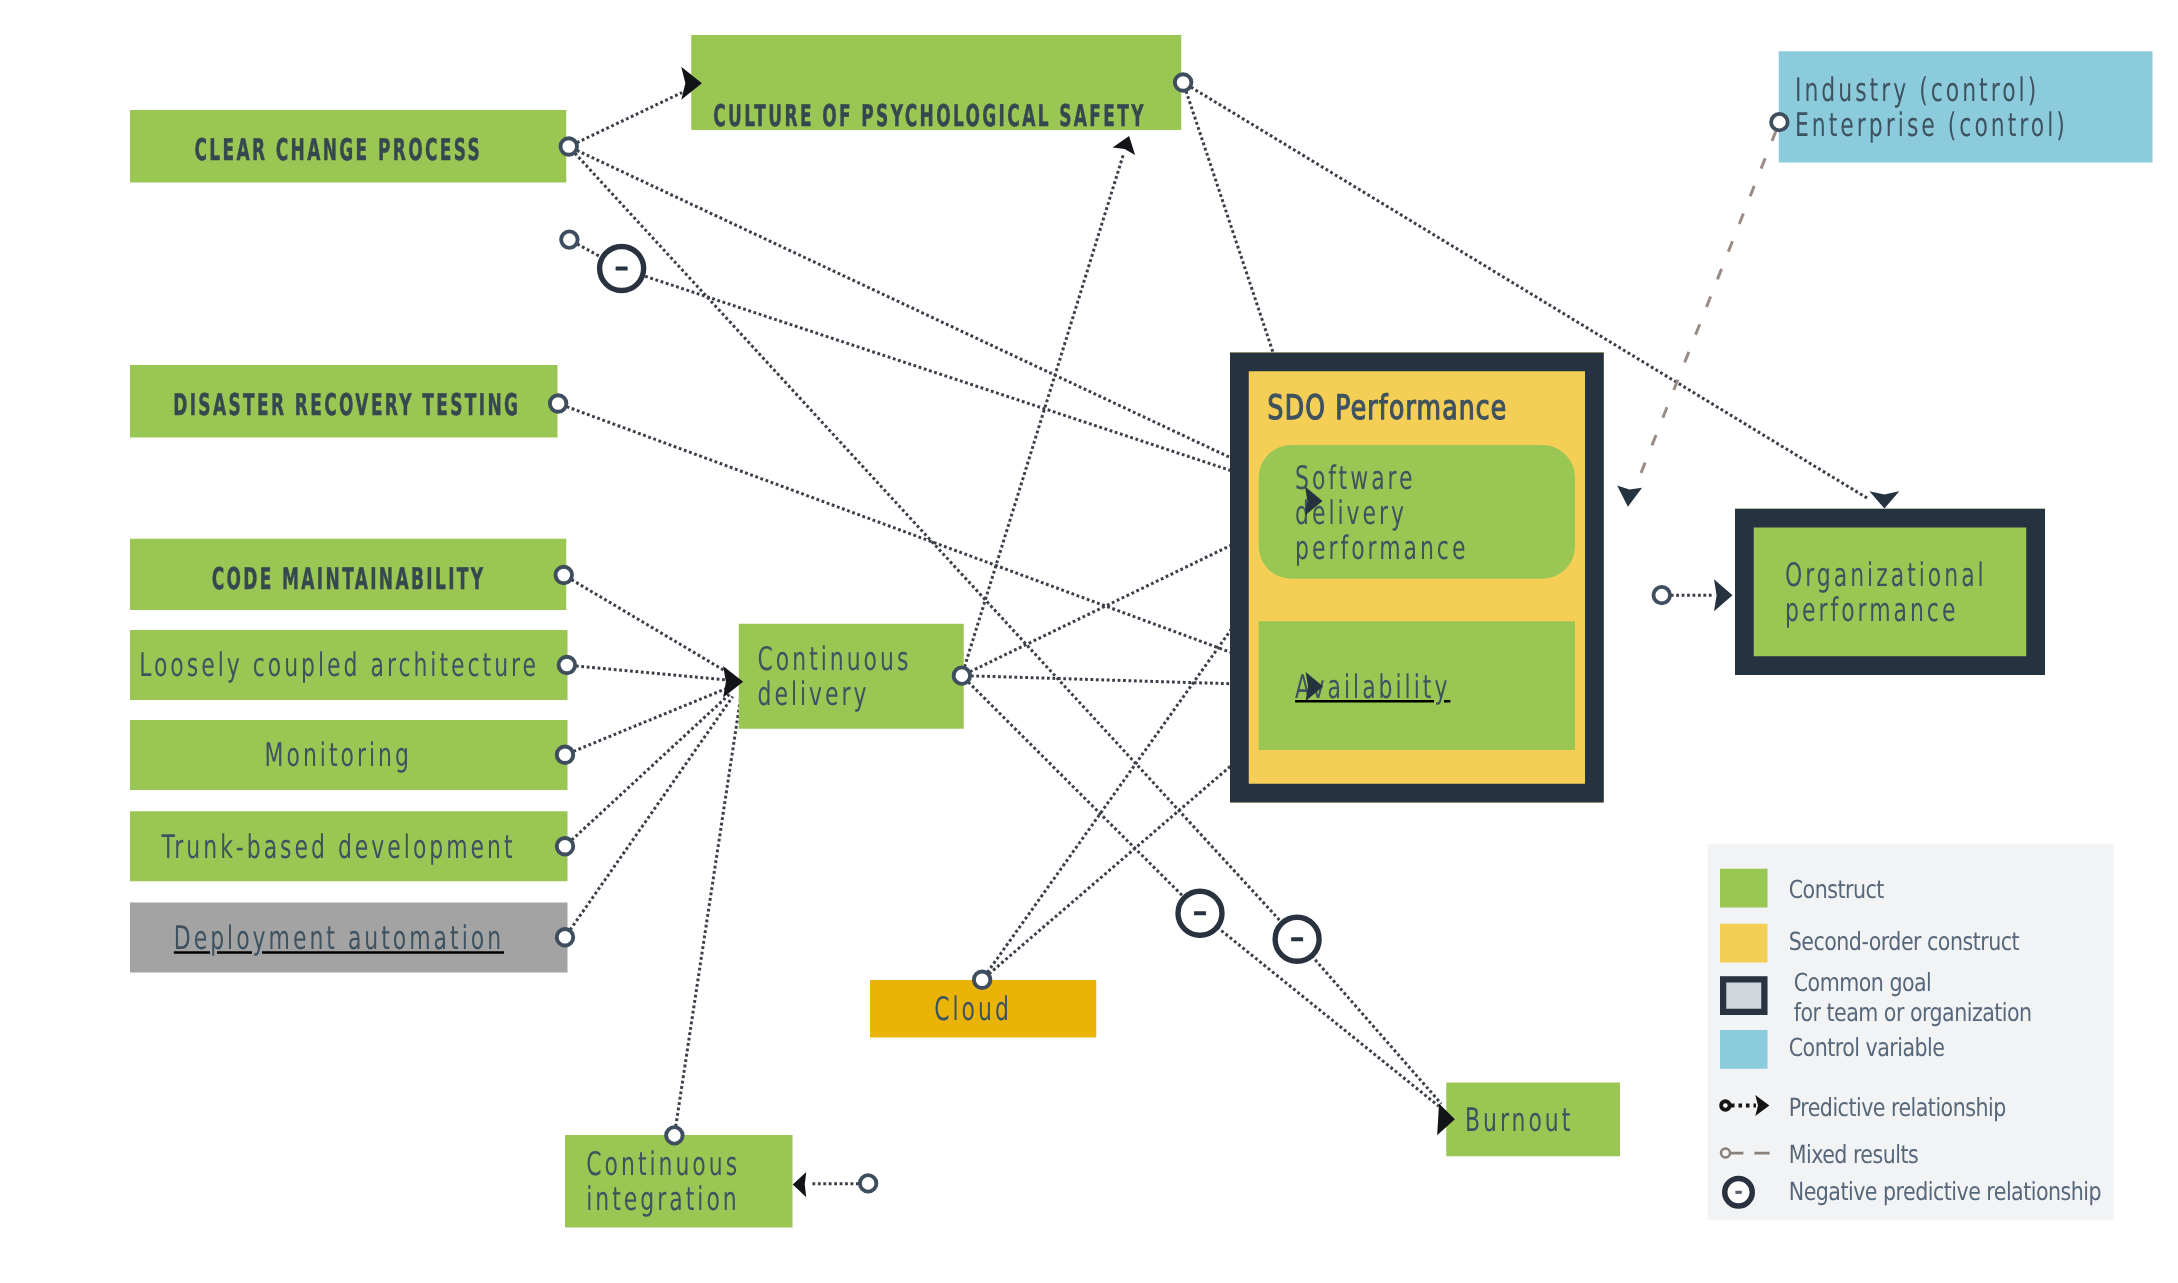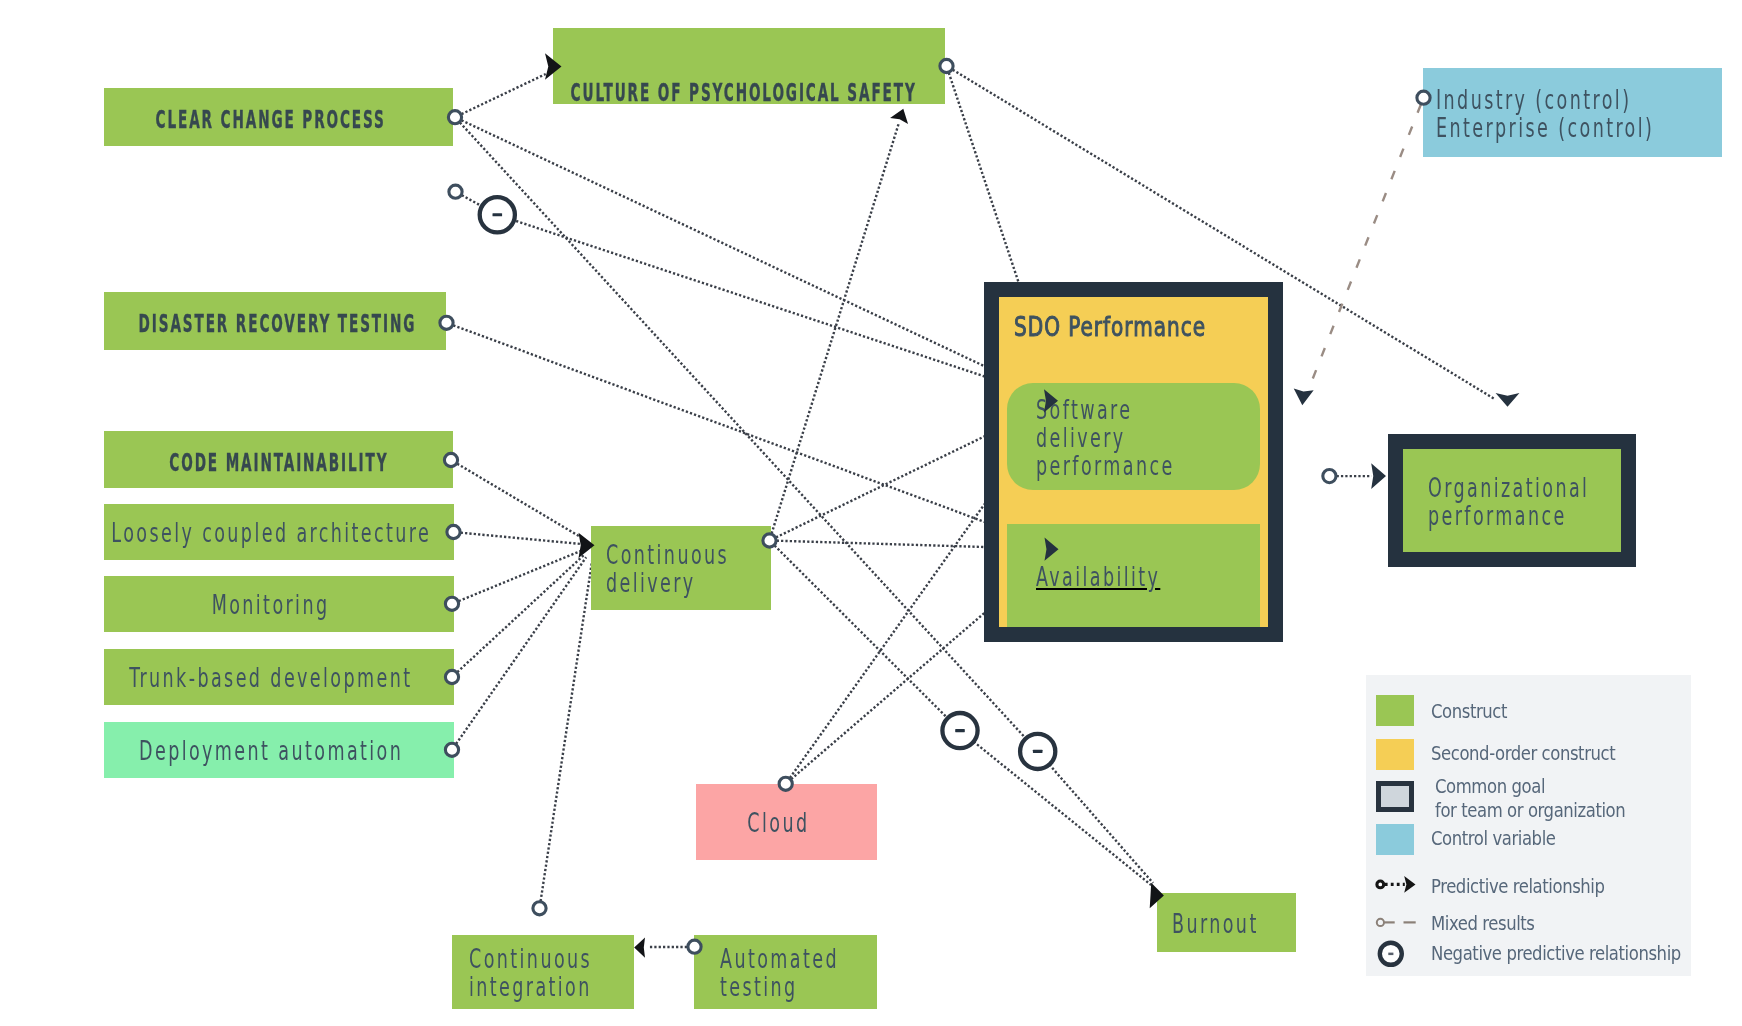--- a/index.html
+++ b/index.html
@@ -28,21 +28,21 @@
   .capwrap{width:100%;display:flex;justify-content:center;align-items:center;}
   .reg{font-family:"DejaVu Sans Condensed","DejaVu Sans",sans-serif;
        color:#3E5260;font-size:26px;line-height:28px;font-weight:400;
        white-space:pre;letter-spacing:3.2px;
        transform:scaleX(0.75) translateY(1px);transform-origin:center center;}
   .regb{font-family:"DejaVu Sans Condensed","DejaVu Sans",sans-serif;font-weight:400;
        color:#3E5260;font-size:27px;letter-spacing:1.2px;white-space:nowrap;
        -webkit-text-stroke:1.0px #3E5260;
        transform:scaleX(0.825);transform-origin:left top;display:inline-block;}
   .regwrap{width:100%;display:flex;justify-content:center;align-items:center;}
-  .lft{justify-content:flex-start;margin-top:27px;}
+  .lft{justify-content:flex-start;}
   .lft .reg{transform-origin:left center;}
   
   #legend{position:absolute;z-index:5;box-sizing:border-box;}
   .lg-sw{position:absolute;display:block;box-sizing:border-box;}
   .lg-ic{position:absolute;display:block;line-height:0;}
   .lg-label{font-family:"DejaVu Sans Condensed","DejaVu Sans",sans-serif;
             color:#56677A;font-size:20px;white-space:pre;line-height:1.2;
             position:absolute;letter-spacing:-0.45px;
             transform:scaleX(0.915);transform-origin:left center;}
 </style>
@@ -132,42 +132,38 @@
   </div>
   <div class="node regwrap" style="left:104px;top:504px;width:350px;height:56px;background:#9AC654;padding-right:16px;">
     <span class="n-txt reg">Loosely coupled architecture</span>
   </div>
   <div class="node regwrap" style="left:104px;top:576px;width:350px;height:56px;background:#9AC654;padding-right:16px;">
     <span class="n-txt reg">Monitoring</span>
   </div>
   <div class="node regwrap" style="left:104px;top:649px;width:350px;height:56px;background:#9AC654;padding-right:16px;">
     <span class="n-txt reg">Trunk-based development</span>
   </div>
-  <div class="node regwrap" style="left:104px;top:722px;width:350px;height:56px;background:#86efac;padding-right:16px;">
+  <div class="node regwrap" style="left:104px;top:722px;width:350px;height:56px;background:#a3a3a3;padding-right:16px;text-decoration:underline;">
     <span class="n-txt reg">Deployment automation</span>
   </div>
 
   <div class="node capwrap" style="left:553px;top:28px;width:392px;height:76px;background:#9AC654;padding-right:10px;align-items:flex-end;">
     <span class="n-txt caps">CULTURE OF PSYCHOLOGICAL SAFETY</span>
   </div>
 
   <div class="node regwrap lft" style="left:591px;top:499px;width:180px;height:84px;background:#9AC654;padding-left:15px;">
     <span class="n-txt reg">Continuous
 delivery</span>
   </div>
-  <div class="node regwrap" style="left:696px;top:784px;width:181px;height:76px;background:#fca5a5;padding-right:16px;">
+  <div class="node regwrap" style="left:696px;top:784px;width:181px;height:46px;background:#eab308;padding-right:16px;">
     <span class="n-txt reg">Cloud</span>
   </div>
   <div class="node regwrap lft" style="left:452px;top:908px;width:182px;height:74px;background:#9AC654;padding-left:17px;">
     <span class="n-txt reg">Continuous
 integration</span>
-  </div>
-  <div class="node regwrap lft" style="left:694px;top:908px;width:183px;height:74px;background:#9AC654;padding-left:26px;">
-    <span class="n-txt reg">Automated
-testing</span>
   </div>
   <div class="node regwrap lft" style="left:1157px;top:866px;width:139px;height:59px;background:#9AC654;padding-left:15px;">
     <span class="n-txt reg">Burnout</span>
   </div>
 
   <div style="position:absolute;z-index:3;left:984px;top:282px;width:299px;height:360px;
               box-sizing:border-box;background:#F5CE55;border:15px solid #25323F;">
     <span class="n-txt regb" style="position:absolute;left:15px;top:14px;">SDO Performance</span>
     <div class="regwrap lft" style="position:absolute;left:8px;top:59px;width:253px;height:107px;background:#9AC654;padding-left:29px;border-radius:26px;">
       <span class="n-txt reg">Software

